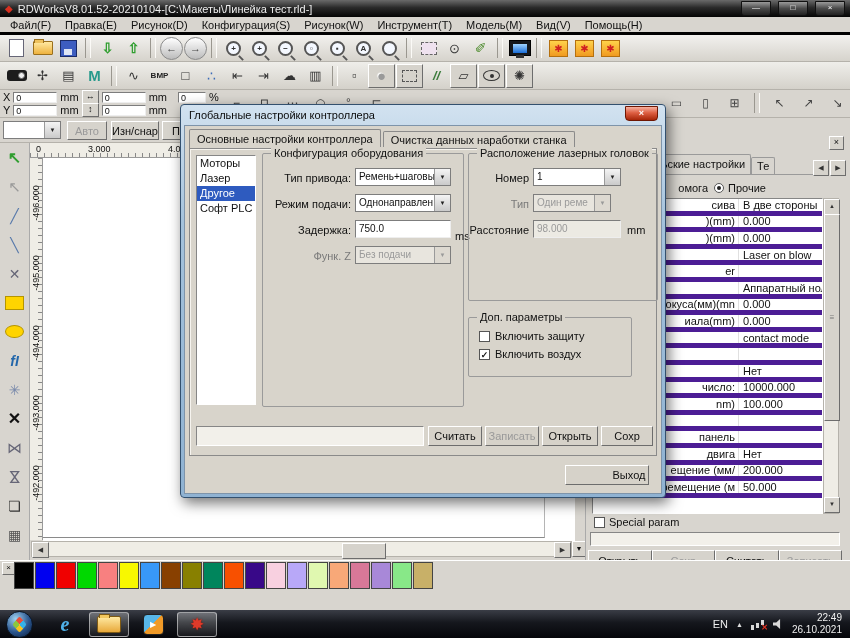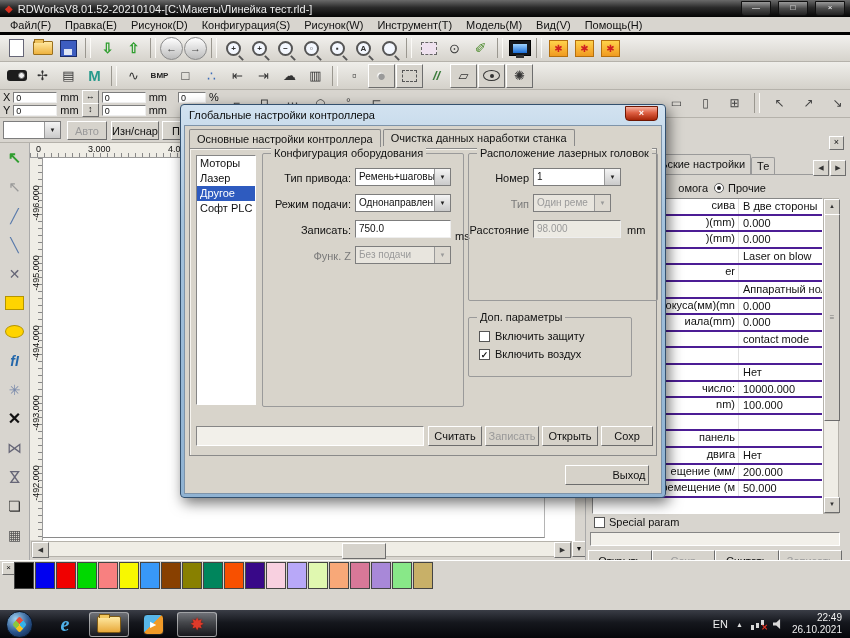--- a/index.html
+++ b/index.html
@@ -124,21 +124,21 @@
     background:#d8d5cf;white-space:nowrap;overflow:hidden;}
   .ptab.active{height:19px;line-height:19px;}
   .tab-arrows{position:absolute;right:4px;top:42px;display:flex;gap:1px;}
   .tab-arrows .sc-btn{width:14px;}
   .pradio{position:absolute;left:0;top:62px;width:240px;height:15px;display:flex;align-items:center;}
   .rfrag{width:122px;text-align:right;white-space:nowrap;overflow:hidden;display:flex;justify-content:flex-end;}
   .rdot{width:10px;height:10px;border-radius:50%;background:#fff;border:1px solid #555;margin:0 4px 0 6px;position:relative;box-sizing:border-box;}
   .rdot.sel::after{content:"";position:absolute;left:2px;top:2px;width:4px;height:4px;border-radius:50%;background:#222;}
   .ptable{position:absolute;left:6px;top:80px;width:231px;height:316px;background:#fff;
     border:1px solid;border-color:#868686 #fff #fff #868686;box-sizing:border-box;overflow:hidden;}
-  .prow{display:flex;height:16.6px;border-bottom:2px solid #4c1d95;align-items:flex-start;box-sizing:border-box;}
+  .prow{display:flex;height:16.6px;border-bottom:5px solid #4c1d95;align-items:flex-end;box-sizing:border-box;}
   .pl{width:145px;flex:0 0 145px;display:flex;justify-content:flex-end;white-space:nowrap;overflow:hidden;padding-right:3px;box-sizing:border-box;}
   .pv{flex:1;border-left:1px solid #e0e0e0;padding-left:4px;white-space:nowrap;overflow:hidden;height:100%;display:flex;align-items:center;}
   .pscroll{position:absolute;left:237px;top:80px;width:16px;height:316px;background:#efede6;border:1px solid #b5b2ab;box-sizing:border-box;}
   .ps-up{position:absolute;left:0;top:0;width:14px;}
   .ps-dn{position:absolute;left:0;bottom:0;width:14px;}
   .ps-thumb{position:absolute;left:0;top:15px;width:14px;height:205px;border:1px solid;border-color:#fff #6d6d6d #6d6d6d #fff;
     background:#d6d3cc;display:flex;align-items:center;justify-content:center;font-size:8px;color:#777;}
   .pcheck{position:absolute;left:8px;top:398px;display:flex;align-items:center;gap:4px;}
   .pprog{position:absolute;left:4px;top:414px;width:250px;height:14px;background:#f2f0ea;
     border:1px solid;border-color:#868686 #fff #fff #868686;box-sizing:border-box;}
@@ -146,21 +146,21 @@
   .flatbtn{flex:1;border:1px solid;border-color:#fff #6d6d6d #6d6d6d #fff;background:#d6d3cc;text-align:center;line-height:20px;overflow:hidden;}
   .flatbtn.disabled{color:#9a9a9a;}
   
   .dialog{position:absolute;left:180px;top:104px;width:486px;height:394px;z-index:40;
     background:linear-gradient(#d2e2f0,#a4c2dc 30%,#8fb2d2);border:1px solid #33506e;border-radius:4px;
     box-shadow:3px 5px 14px rgba(0,0,0,.55);box-sizing:border-box;}
   .dtitle{height:20px;line-height:20px;padding-left:8px;color:#0a0a0a;}
   .dclose{position:absolute;top:1px;right:7px;width:33px;height:15px;background:linear-gradient(#f6b0a0,#de5f42 45%,#a62508);
     border:1px solid #6e1602;border-radius:0 0 4px 4px;color:#fff;font-size:9px;font-weight:bold;text-align:center;line-height:13px;box-sizing:border-box;}
   .dbody{position:absolute;left:3px;right:3px;top:20px;bottom:3px;background:#d8d4cb;border:1px solid #7e94aa;}
-  .dtabs{position:absolute;left:4px;top:3px;display:flex;align-items:flex-start;}
+  .dtabs{position:absolute;left:4px;top:3px;display:flex;align-items:center;}
   .dtab{height:16px;line-height:16px;padding:0 7px;background:#d8d4cb;border:1px solid #8a8a8a;border-bottom:none;
     border-radius:2px 2px 0 0;margin-right:2px;white-space:nowrap;}
   .dtab.active{height:19px;line-height:19px;}
   .dframe{position:absolute;left:4px;top:22px;right:4px;height:306px;border:1px solid #8a8a8a;
     box-shadow:inset 1px 1px 0 #f6f4ef;background:#d8d4cb;}
   .dlist{position:absolute;left:6px;top:6px;width:60px;height:250px;background:#fff;
     border:1px solid;border-color:#868686 #fff #fff #868686;box-sizing:border-box;font-size:11px;}
   .dlitem{height:15px;line-height:15px;padding-left:3px;white-space:nowrap;overflow:hidden;}
   .dlitem.selected{background:#2e5bbf;color:#fff;}
   .grp{position:absolute;border:1px solid #9a9a9a;border-radius:2px;}
@@ -680,21 +680,21 @@
           <span class="flabel" style="right:112px;top:18px;">Тип привода:</span>
           <div class="combo" style="left:92px;top:14px;width:96px;">
             <span class="cb-text">Ремень+шаговы</span>
             <span class="cb-arrow">▼</span>
           </div>
           <span class="flabel" style="right:112px;top:44px;">Режим подачи:</span>
           <div class="combo" style="left:92px;top:40px;width:96px;">
             <span class="cb-text">Однонаправлен</span>
             <span class="cb-arrow">▼</span>
           </div>
-          <span class="flabel" style="right:112px;top:70px;">Записать:</span>
+          <span class="flabel" style="right:112px;top:70px;">Задержка:</span>
           <div class="dedit" style="left:92px;top:66px;width:96px;">750.0</div>
           <span class="unit" style="left:192px;top:76px;">ms</span>
           <span class="flabel" style="right:112px;top:96px;color:#7a7a7a;">Функ. Z</span>
           <div class="combo disabled" style="left:92px;top:92px;width:96px;">
             <span class="cb-text">Без подачи</span>
             <span class="cb-arrow">▼</span>
           </div>
         </div>
 
         <div class="grp" style="left:278px;top:4px;width:188px;height:146px;">

